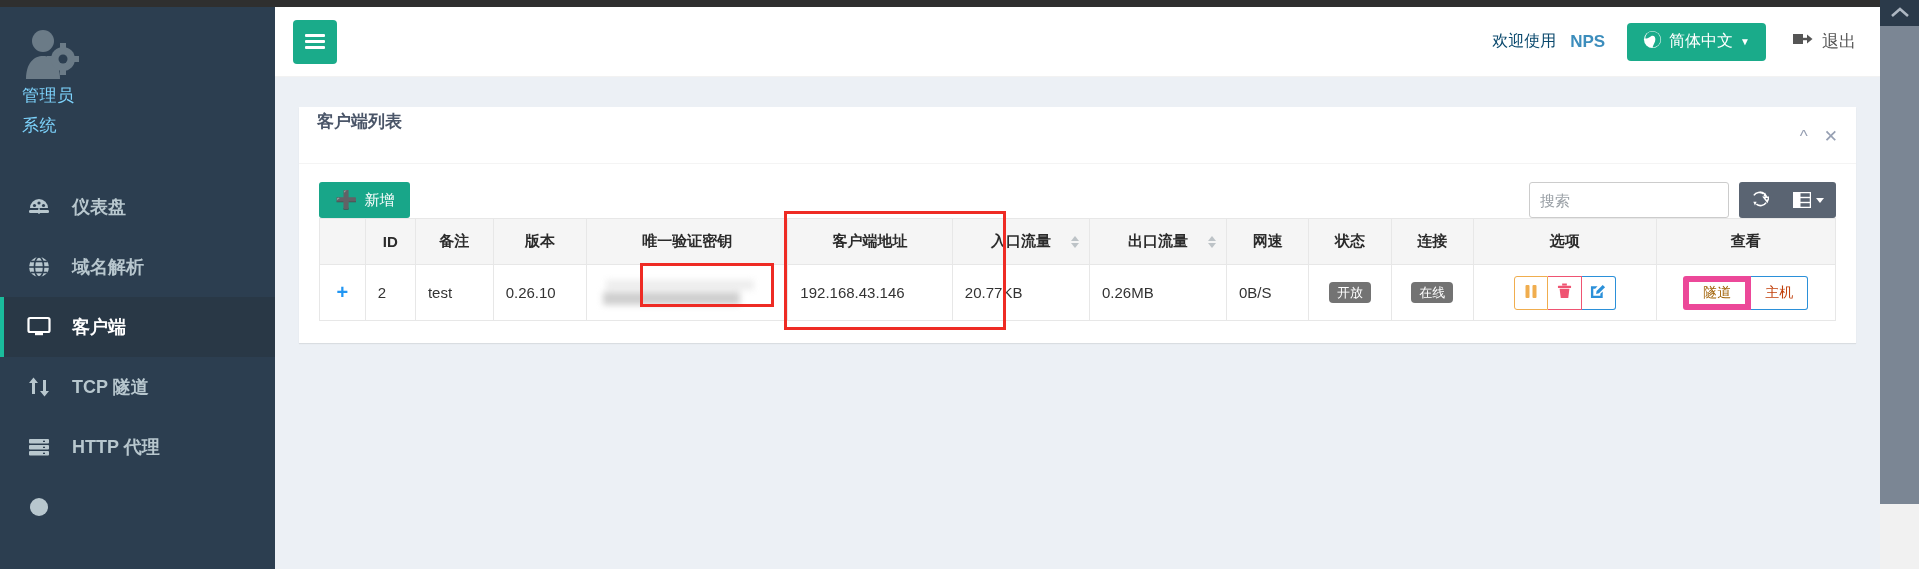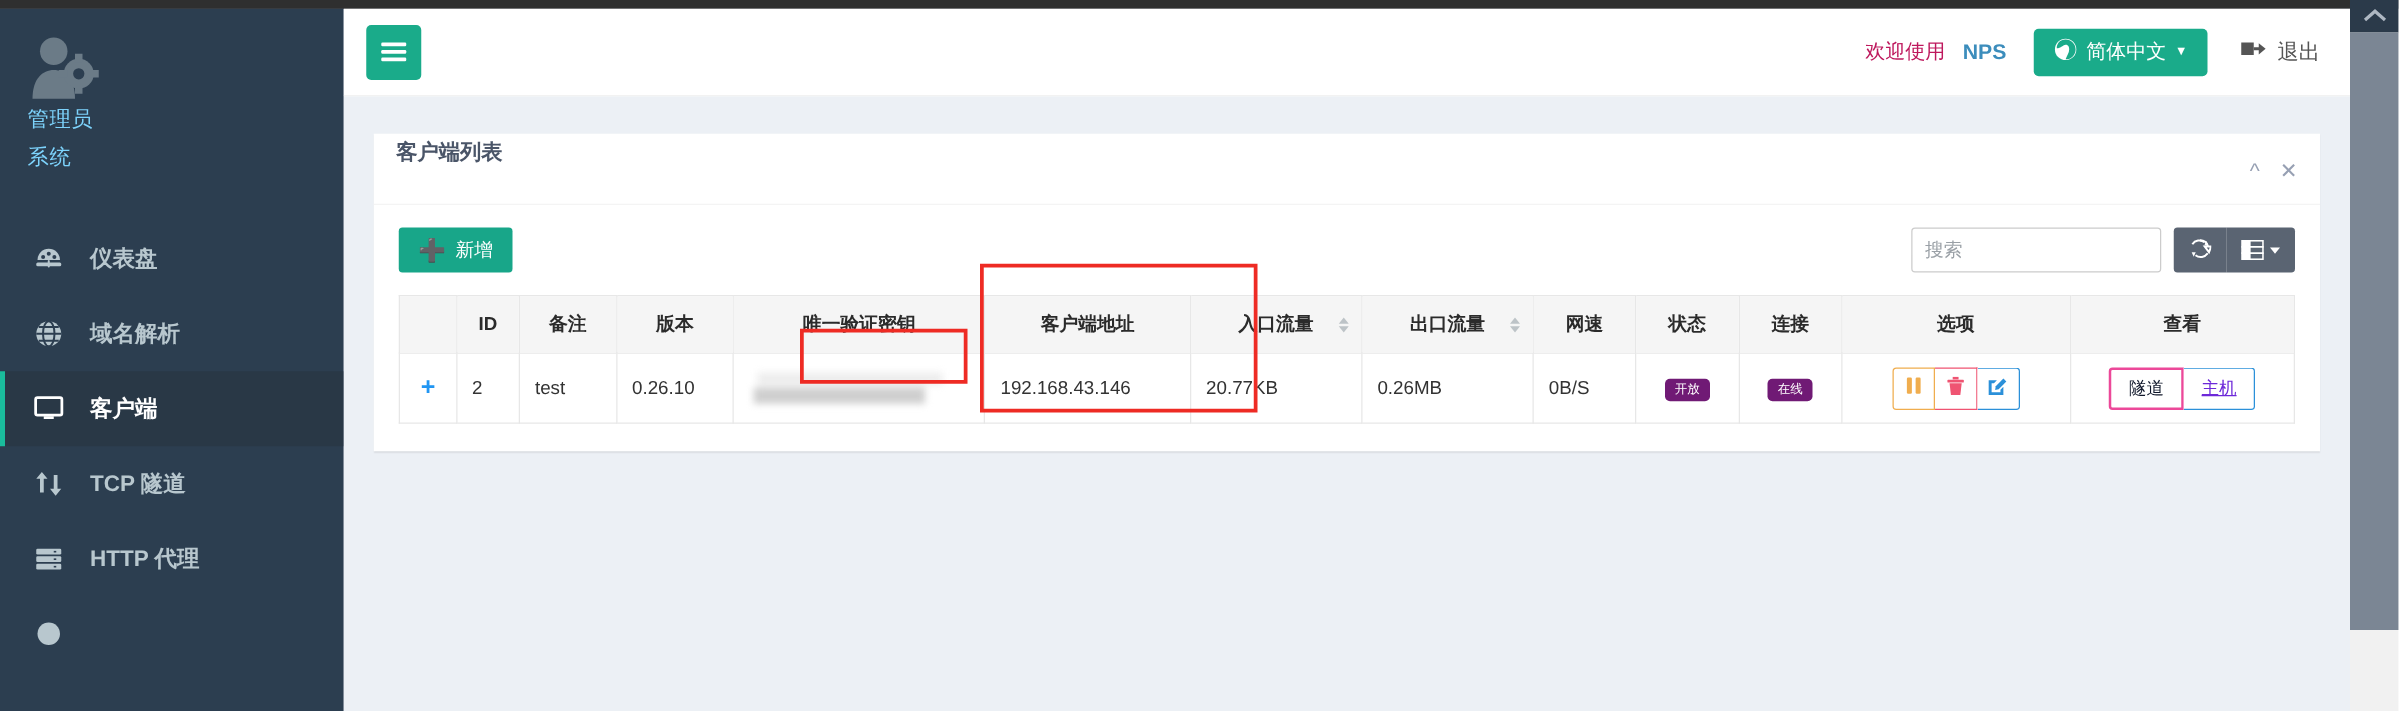--- a/index.html
+++ b/index.html
@@ -66,21 +66,21 @@
   }
   .hamburger {
     width:44px; height:44px; background:#1aab8a; border:none; border-radius:4px;
     display:flex; align-items:center; justify-content:center; cursor:pointer;
   }
   .hamburger .bars { width:20px; }
   .hamburger .bars i { display:block; height:3px; background:#fff; margin:3px 0; border-radius:1px; }
   .topbar-right {
     margin-left:auto; display:flex; align-items:center; gap:0; padding-right:24px;
   }
-  .welcome-text { color:#be185d; font-size:16px; margin-right:14px; }
+  .welcome-text { color:#0c4a6e; font-size:16px; margin-right:14px; }
   .nps-link { color:#3c8dbc; font-size:17px; font-weight:bold; margin-right:22px; cursor:pointer; text-decoration:none; }
   .lang-btn {
     background:#1aab8a; color:#fff; border:none; border-radius:4px;
     height:38px; padding:0 16px; font-size:16px; display:flex; align-items:center;
     gap:7px; cursor:pointer; margin-right:26px;
   }
   .logout-link { display:flex; align-items:center; gap:8px; color:#555; font-size:17px; cursor:pointer; }
 
   
   .content { padding:30px 24px 0 24px; }
@@ -114,21 +114,21 @@
   .btn-group-dark { display:flex; }
   .btn-dark {
     background:#5a6472; border:none; height:36px; min-width:42px;
     display:flex; align-items:center; justify-content:center; cursor:pointer;
     padding:0 12px;
   }
   .btn-dark:first-child { border-radius:3px 0 0 3px; }
   .btn-dark:last-child { border-radius:0 3px 3px 0; }
 
   
-  table.data { width:100%; border-collapse:collapse; margin-top:18px; table-layout:fixed; }
+  table.data { width:100%; border-collapse:collapse; table-layout:fixed; }
   table.data th {
     background:#f5f5f5; border:1px solid #e7e7e7;
     height:46px; font-size:15px; color:#2b2b2b; font-weight:bold;
     text-align:center; padding:0 6px; position:relative;
   }
   table.data td {
     border:1px solid #e7e7e7; height:56px; font-size:15px; color:#333;
     padding:0 12px; vertical-align:middle;
   }
   .sort-arrows {
@@ -144,39 +144,39 @@
 
   .expand-plus { color:#2196f3; font-size:20px; font-weight:bold; cursor:pointer; text-align:center; display:block; }
   .redacted {
     display:block; position:relative; height:26px; width:100%;
     filter: blur(3px);
   }
   .redacted .l1 { position:absolute; left:4%; top:0; width:84%; height:10px; background:#ededed; }
   .redacted .l2 { position:absolute; left:2%; top:12px; width:78%; height:13px; background:#cfcfcf; }
 
   .badge {
-    display:inline-block; background:#701a75; color:#fff;
-    font-size:10px; border-radius:4px; padding:4px 8px; line-height:1;
+    display:inline-block; background:#737373; color:#fff;
+    font-size:13px; border-radius:4px; padding:4px 8px; line-height:1;
   }
   .opt-group { display:flex; justify-content:center; }
   .opt-btn {
     width:34px; height:34px; display:flex; align-items:center; justify-content:center;
     background:#fff; cursor:pointer;
   }
   .opt-btn.pause { border:1px solid #f0ad4e; border-radius:3px 0 0 3px; }
   .opt-btn.del   { border:1px solid #ef5472; border-left:none; }
   .opt-btn.edit  { border:1px solid #2b90d9; border-left:none; border-radius:0 3px 3px 0; }
 
   .view-group { display:flex; justify-content:center; }
   .view-btn {
     height:34px; padding:0 14px; display:flex; align-items:center; justify-content:center;
     font-size:14px; background:#fff; cursor:pointer;
   }
-  .view-btn.tunnel { border:2px solid #ec4899; color:#0f172a; border-radius:3px 0 0 3px;text-align:center; }
-  .view-btn.host   { border:1px solid #2b90d9; color:#6d28d9; border-left:none; border-radius:0 3px 3px 0;text-decoration:underline; }
+  .view-btn.tunnel { border:6px solid #ec4899; color:#a16207; border-radius:3px 0 0 3px;text-align:center; }
+  .view-btn.host   { border:1px solid #2b90d9; color:#c2410c; border-left:none; border-radius:0 3px 3px 0; }
 
   .table-info { margin-top:16px; font-size:15px; color:#8a8f98; }
 
   
   .annot {
     position:absolute; border:3px solid #ee2b24; pointer-events:none; z-index:50;
   }
 
   
   .scroll-area {

